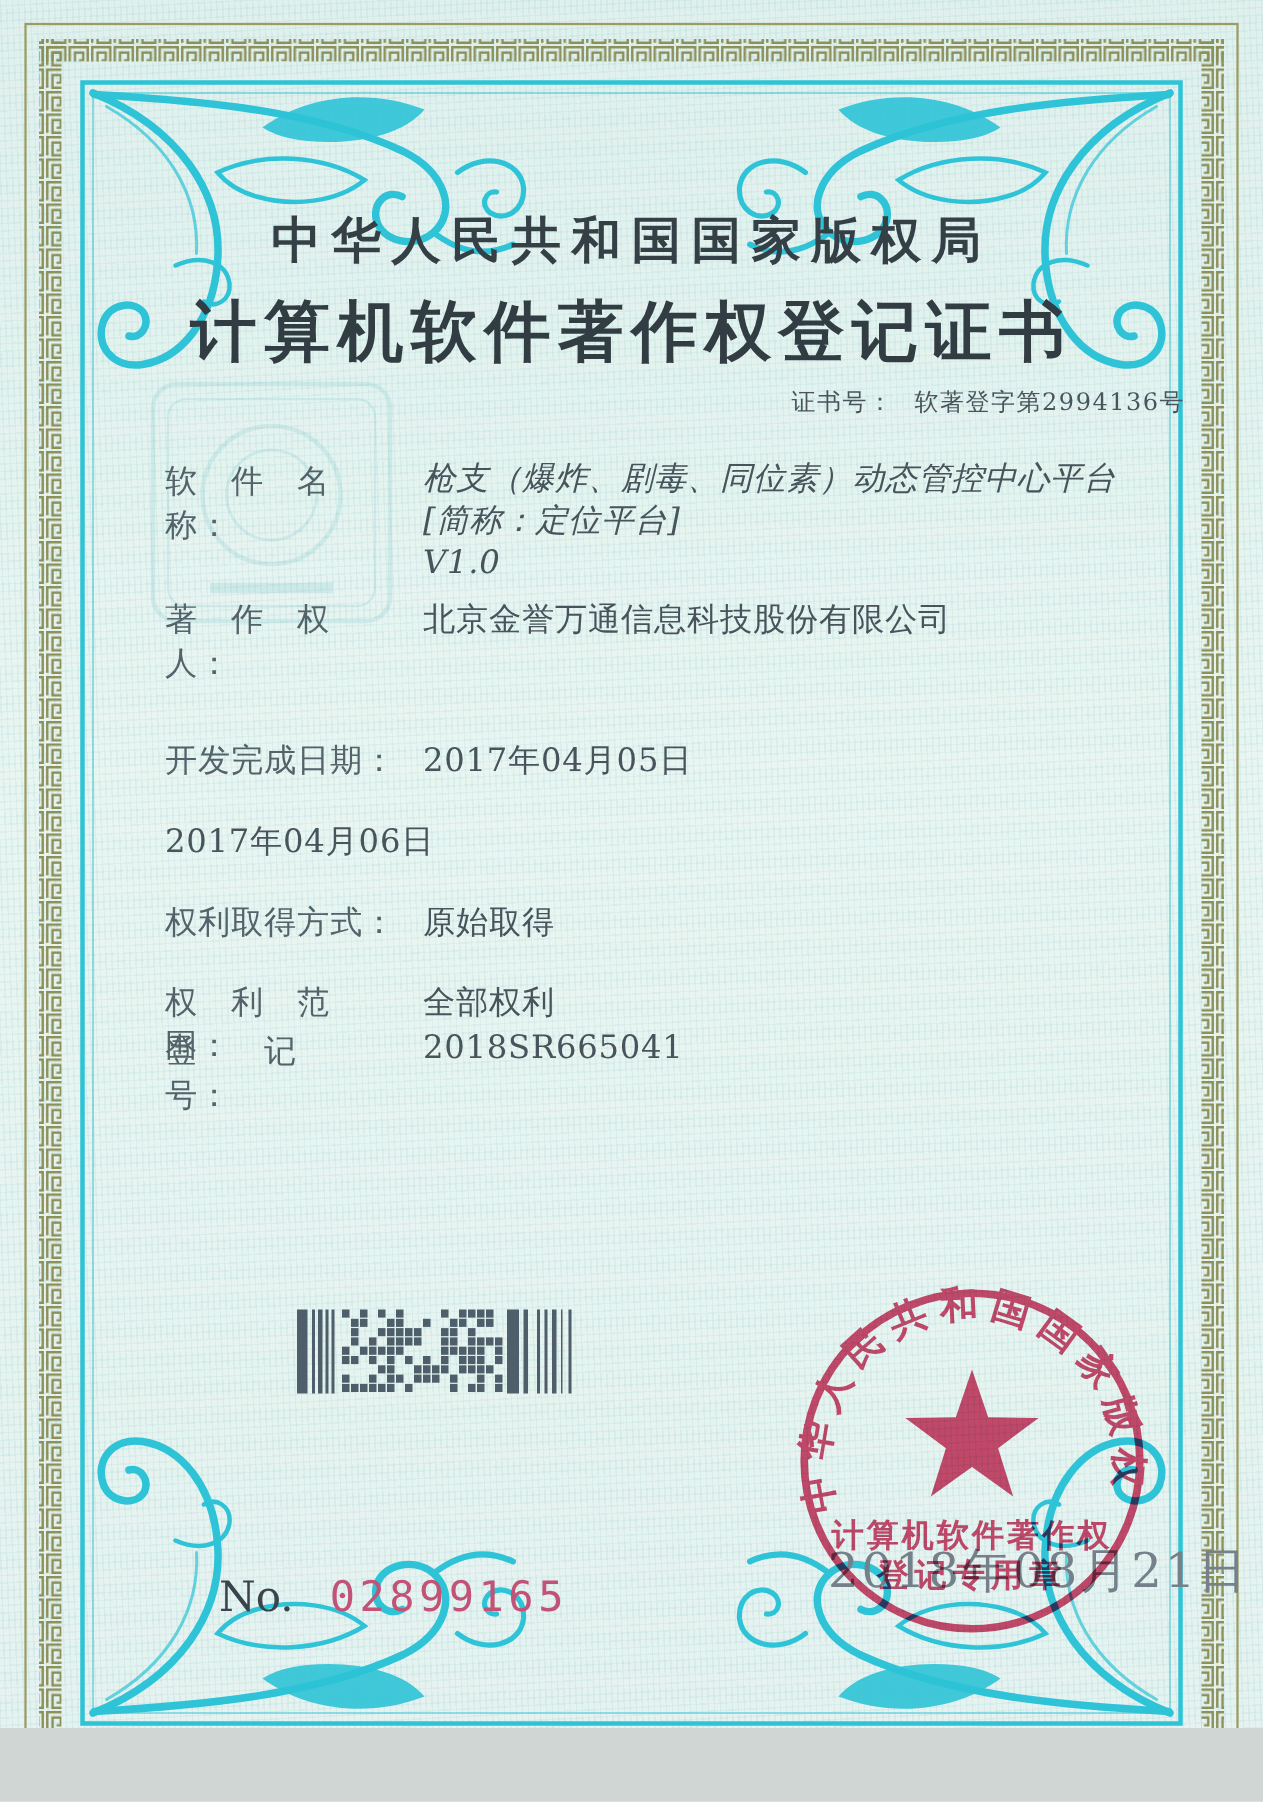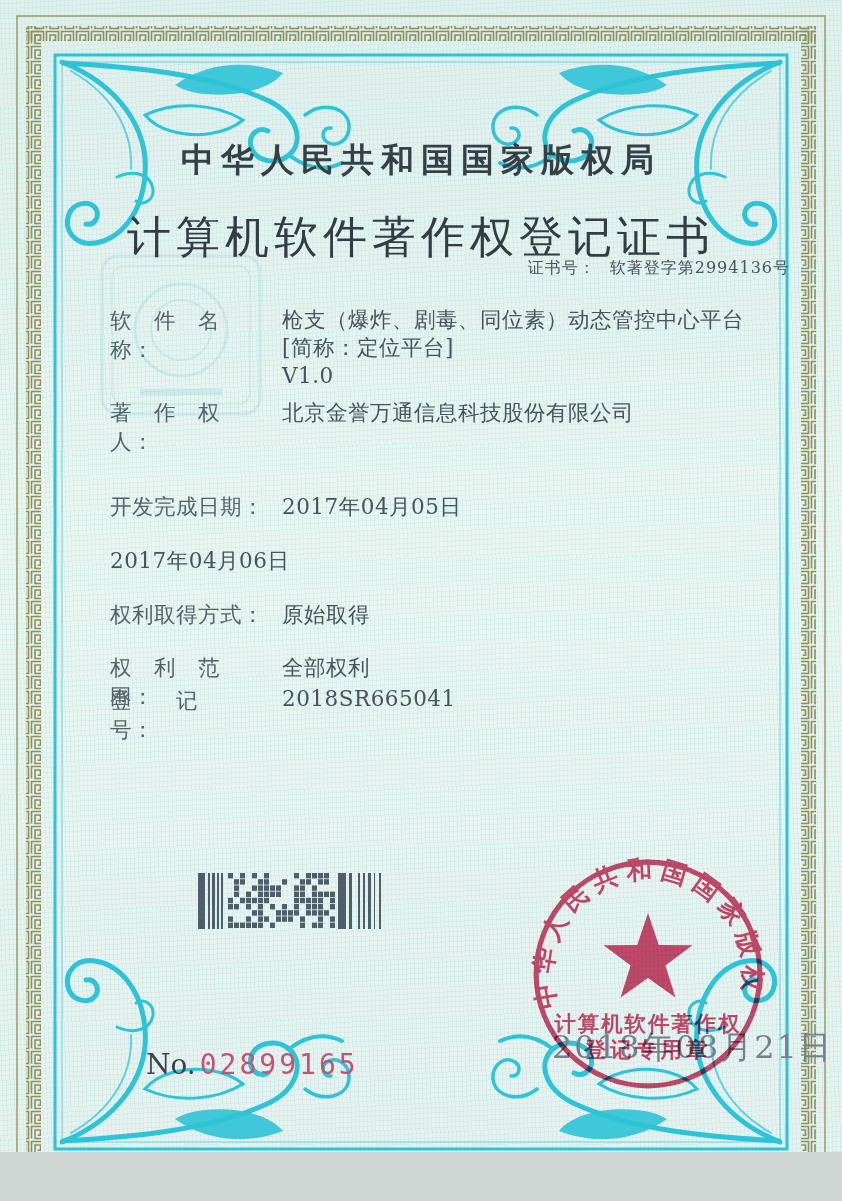--- a/index.html
+++ b/index.html
@@ -17,56 +17,55 @@
   .deco { position:absolute; left:0; top:0; z-index:1; }
   .layer { position:absolute; z-index:2; }
 
   .title1 {
     top:138px; left:0; width:842px; text-align:center;
     font-size:33px; font-weight:bold; letter-spacing:7px;
     color:#353f46;
   }
   .title2 {
     top:192px; left:0; width:842px; text-align:center;
-    font-size:44px; font-weight:normal; letter-spacing:5px;
+    font-size:44px; font-weight:bold; letter-spacing:5px;
     color:#323c43;
-    margin-top:16px;
   }
   .certno {
     top:258px; right:52px; text-align:left;
     font-size:16px; color:#49545c; letter-spacing:1px;
   }
   .certno .lbl { margin-right:14px; }
 
   .field {
     position:absolute; left:110px; display:flex; z-index:2;
     font-size:21.5px; letter-spacing:0.5px;
   }
   .flabel { width:172px; flex:0 0 172px; color:#54626a;font-family:Liberation Mono, monospace; }
   .fvalue { color:#47545c; }
-  .fvalue .vline { display:block; line-height:28px; }
+  .fvalue .vline { display:block; line-height:28px;font-style:italic; }
 
   .statement {
     top:757px; left:108px; width:692px;
     font-size:21.5px; line-height:53px; letter-spacing:0.5px;
     color:#46535b; text-indent:48px; text-align:justify;
   }
 
   .barcode { top:872px; left:198px; width:192px; height:60px; }
 
   .issue-date {
     top:1026px; left:552px;
     font-size:32px; color:#75808a; letter-spacing:2px; z-index:2;
   }
   .seal {
     position:absolute; top:854px; left:528px; width:240px; height:240px;
     z-index:3; mix-blend-mode:multiply; opacity:0.92;
   }
   .serial { top:1048px; left:146px; z-index:2; font-size:28px; }
-  .serial .no-lbl { color:#3a444c; margin-right:4px; }
+  .serial .no-lbl { color:#3a444c; margin-right:24px; }
   .serial .no-val {
     font-family:"DejaVu Sans Mono", "Liberation Mono", monospace;
     color:#c25377; letter-spacing:3px;
   }
 </style>
 </head>
 <body>
 
 <div class="certificate">
 

